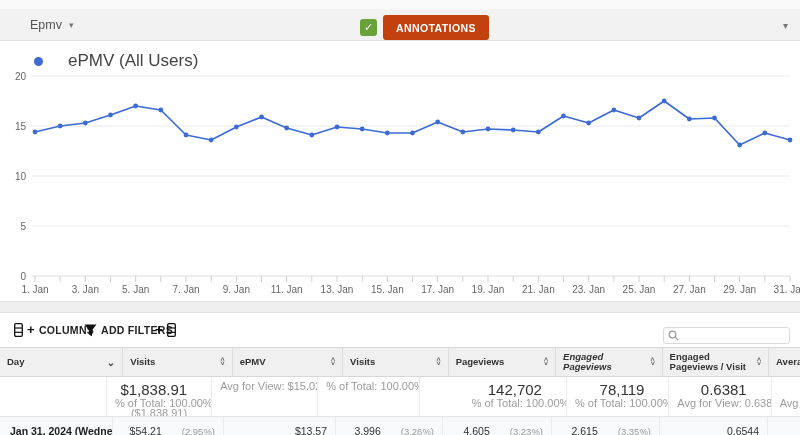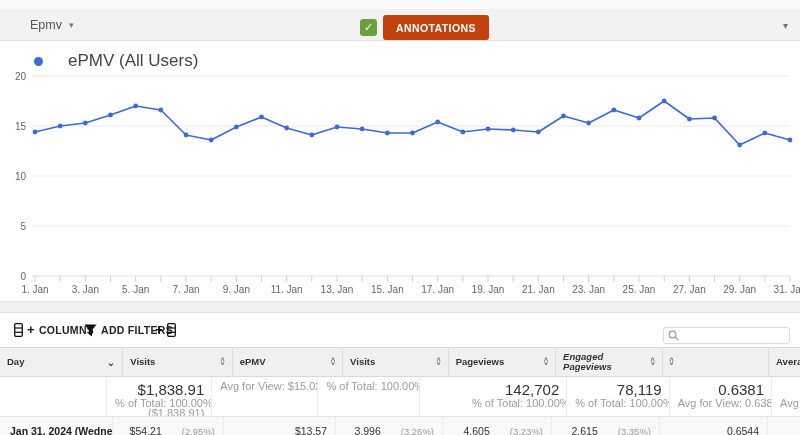--- a/index.html
+++ b/index.html
@@ -30,21 +30,21 @@
 
   .table-wrap { position:absolute; left:0; top:347px; width:800px; overflow:hidden; }
   .t-inner { width:850px; }
   .trow { display:flex; }
   .thead { height:30px; background:#f0f0f0; border-top:1px solid #d8d8d8; border-bottom:1px solid #d8d8d8; }
   .thead .cell { display:flex; align-items:center; justify-content:space-between; padding:0 7px; font-size:9.5px; font-weight:bold; color:#333; border-right:1px solid #dcdcdc; overflow:hidden; cursor:pointer; }
   .thead .label { line-height:10px; }
   .sort-single { font-size:10px; color:#444; font-weight:bold; }
   .sort-both { display:flex; flex-direction:column; align-items:center; color:#666; font-size:7px; line-height:4.5px; }
   .summary { height:40px; background:#fff; border-bottom:1px solid #e6e6e6; }
-  .summary .cell { padding:4px 7px 0 8px; text-align:right; border-right:1px solid #ececec; overflow:hidden; }
+  .summary .cell { padding:4px 24px 0 8px; text-align:right; border-right:1px solid #ececec; overflow:hidden; }
   .summary .val { font-size:15px; color:#333; line-height:17px; white-space:nowrap; }
   .summary .sub { font-size:11px; color:#9b9b9b; line-height:10px; white-space:nowrap; }
   .summary .cell.clip { text-align:left; }
   .datarow { height:28px; background:#f7f9fa; }
   .datarow .cell { display:flex; align-items:center; justify-content:flex-end; padding:0 8px; font-size:10.5px; color:#333; border-right:1px solid #ececec; overflow:hidden; white-space:nowrap; }
   .datarow .cell.day { justify-content:flex-start; font-weight:bold; color:#222; padding-left:10px; }
   .pct { color:#9b9b9b; font-size:9.5px; margin-left:20px; }
 </style>
 </head>
 <body>
@@ -230,20 +230,21 @@
           </span>
         </div>
         <div class="cell" style="width: 108px; font-style: italic;">
           <span class="label">Engaged Pageviews</span>
           <span class="sort-both">
             <span>˄</span>
             <span>˅</span>
           </span>
         </div>
         <div class="cell" style="width: 108px;">
+          <span class="label">Engaged Pageviews / Visit</span>
           <span class="sort-both">
             <span>˄</span>
             <span>˅</span>
           </span>
         </div>
         <div class="cell" style="width: 82px;">
           <span class="label">Average Visit</span>
         </div>
       </div>
     <div class="trow summary" id="summary-row">

